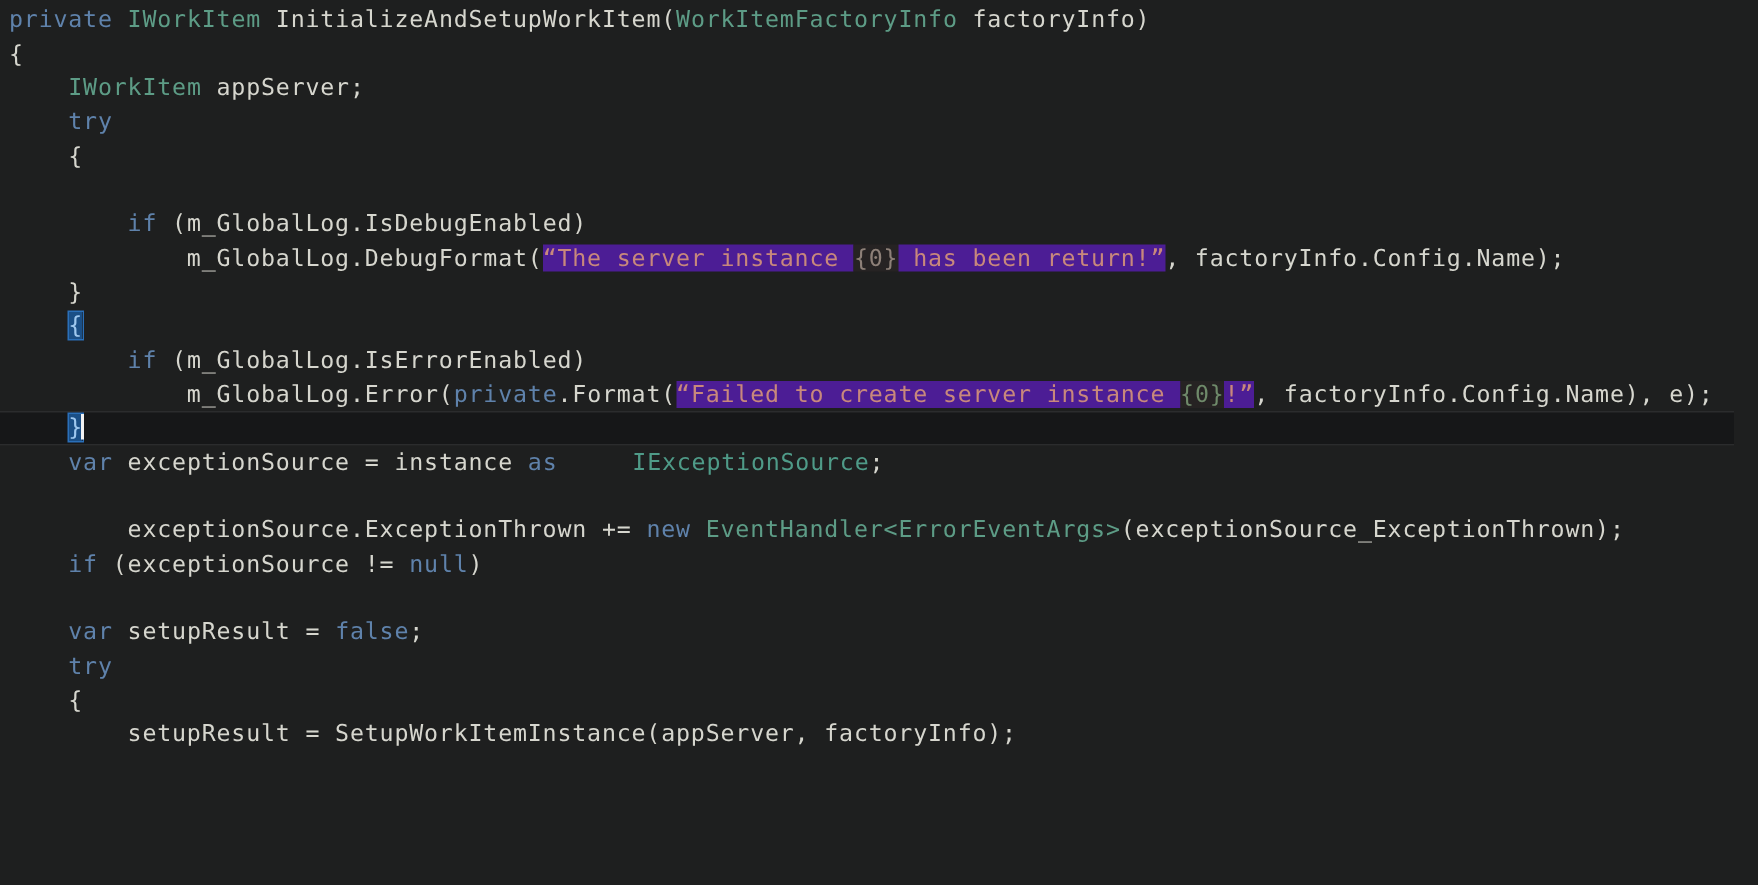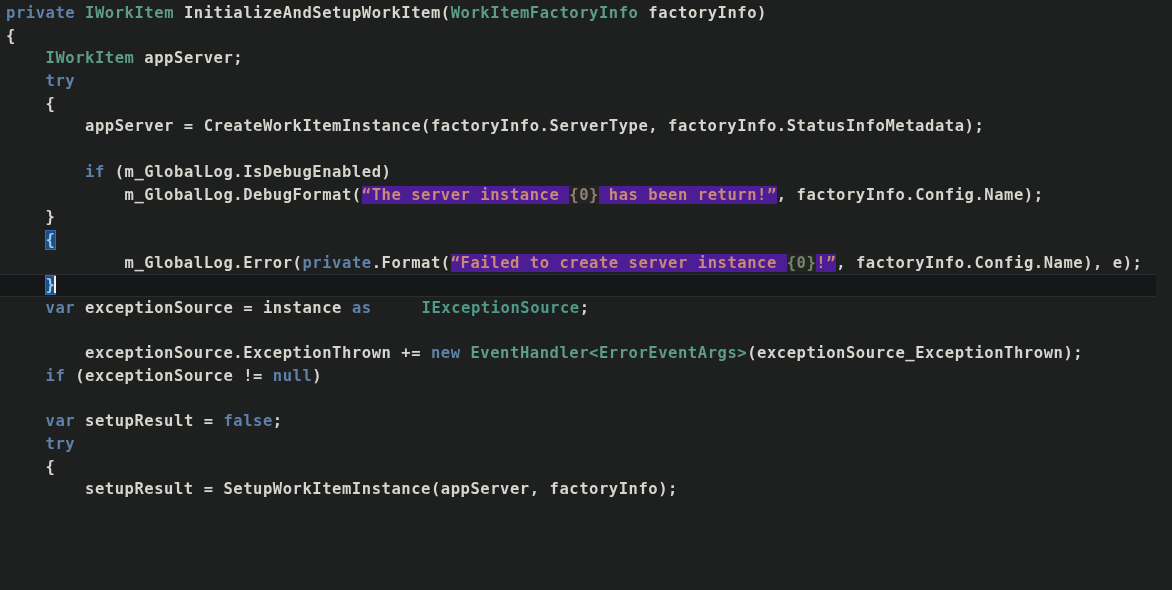--- a/index.html
+++ b/index.html
@@ -14,21 +14,20 @@
     font-family: "DejaVu Sans Mono", monospace;
   }
 
   #editor {
     position: relative;
     width: 1156px;
     height: 590px;
     background: #1e1f1f;
     padding-top: 2px;
     box-sizing: border-box;
-    font-weight: bold;
   }
 
   .code-line {
     position: relative;
     height: 22.7px;
     line-height: 22.7px;
     font-size: 15.5px;
     letter-spacing: 0.55px;
     white-space: pre;
     color: #d6d6ce;
@@ -74,26 +73,26 @@
 </head>
 <body>
 
 <div id="editor">
   <div id="code-surface">
       <div class="code-line"><span class="kw">private</span><span class="plain"> </span><span class="type">IWorkItem</span><span class="plain"> InitializeAndSetupWorkItem(</span><span class="type">WorkItemFactoryInfo</span><span class="plain"> factoryInfo)</span></div>
       <div class="code-line"><span class="plain">{</span></div>
       <div class="code-line"><span class="plain">    </span><span class="type">IWorkItem</span><span class="plain"> appServer;</span></div>
       <div class="code-line"><span class="plain">    </span><span class="kw">try</span></div>
       <div class="code-line"><span class="plain">    {</span></div>
-      <div class="code-line"><span class="plain">        appServer = CreateWorkItemInstance(factoryInfo.ServerType, factoryInfo.StatusInfoMetadata);</span></div>
       <div class="code-line"><span class="plain"></span></div>
       <div class="code-line"><span class="plain">        </span><span class="kw">if</span><span class="plain"> (m_GlobalLog.IsDebugEnabled)</span></div>
       <div class="code-line"><span class="plain">            m_GlobalLog.DebugFormat(</span><span class="str">“The server instance </span><span class="strph">{0}</span><span class="str"> has been return!”</span><span class="plain">, factoryInfo.Config.Name);</span></div>
       <div class="code-line"><span class="plain">    }</span></div>
       <div class="code-line"><span class="plain">    </span><span class="brace-match">{</span></div>
+      <div class="code-line"><span class="plain">        </span><span class="kw">if</span><span class="plain"> (m_GlobalLog.IsErrorEnabled)</span></div>
       <div class="code-line"><span class="plain">            m_GlobalLog.Error(</span><span class="kw">private</span><span class="plain">.Format(</span><span class="str">“Failed to create server instance </span><span class="strph-g">{0}</span><span class="str">!”</span><span class="plain">, factoryInfo.Config.Name), e);</span></div>
       <div class="code-line current-line"><span class="plain">    </span><span class="brace-match">}</span><span class="caret"></span></div>
       <div class="code-line"><span class="plain">    </span><span class="kw">var</span><span class="plain"> exceptionSource = instance </span><span class="kw">as</span><span class="plain"> </span><span class="type2">IExceptionSource</span><span class="plain">;</span></div>
       <div class="code-line"><span class="plain"></span></div>
       <div class="code-line"><span class="plain">        exceptionSource.ExceptionThrown += </span><span class="kw">new</span><span class="plain"> </span><span class="type">EventHandler&lt;ErrorEventArgs&gt;</span><span class="plain">(exceptionSource_ExceptionThrown);</span></div>
       <div class="code-line"><span class="plain">    </span><span class="kw">if</span><span class="plain"> (exceptionSource != </span><span class="kw">null</span><span class="plain">)</span></div>
       <div class="code-line"><span class="plain"></span></div>
       <div class="code-line"><span class="plain">    </span><span class="kw">var</span><span class="plain"> setupResult = </span><span class="kw">false</span><span class="plain">;</span></div>
       <div class="code-line"><span class="plain">    </span><span class="kw">try</span></div>
       <div class="code-line"><span class="plain">    {</span></div>

